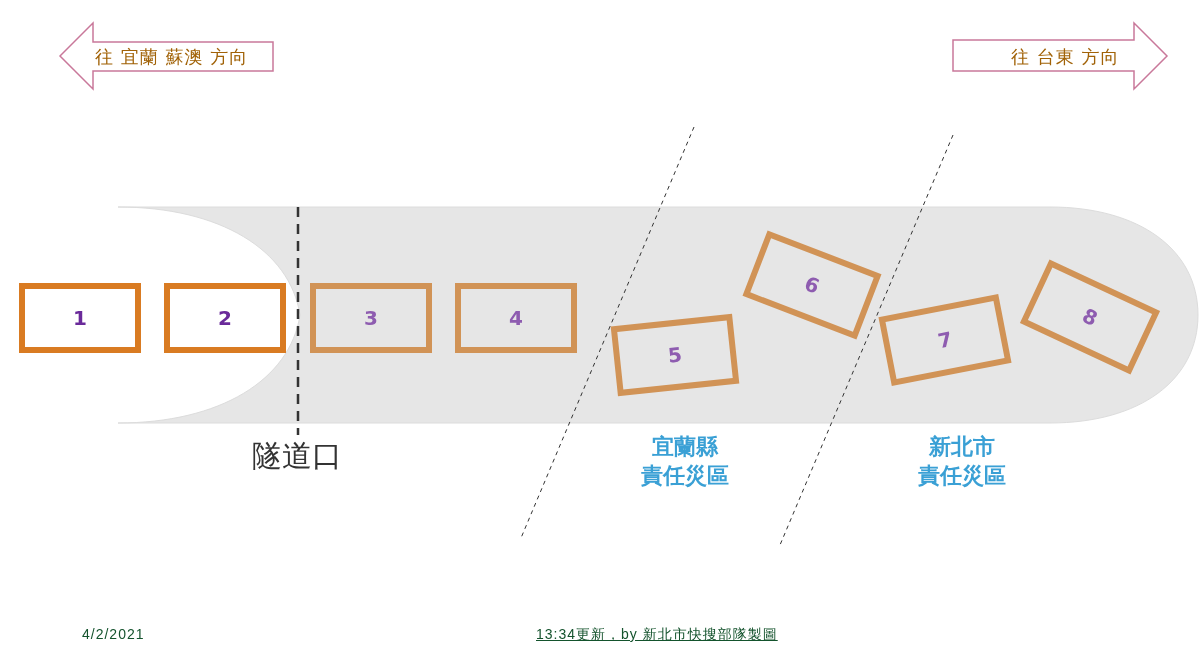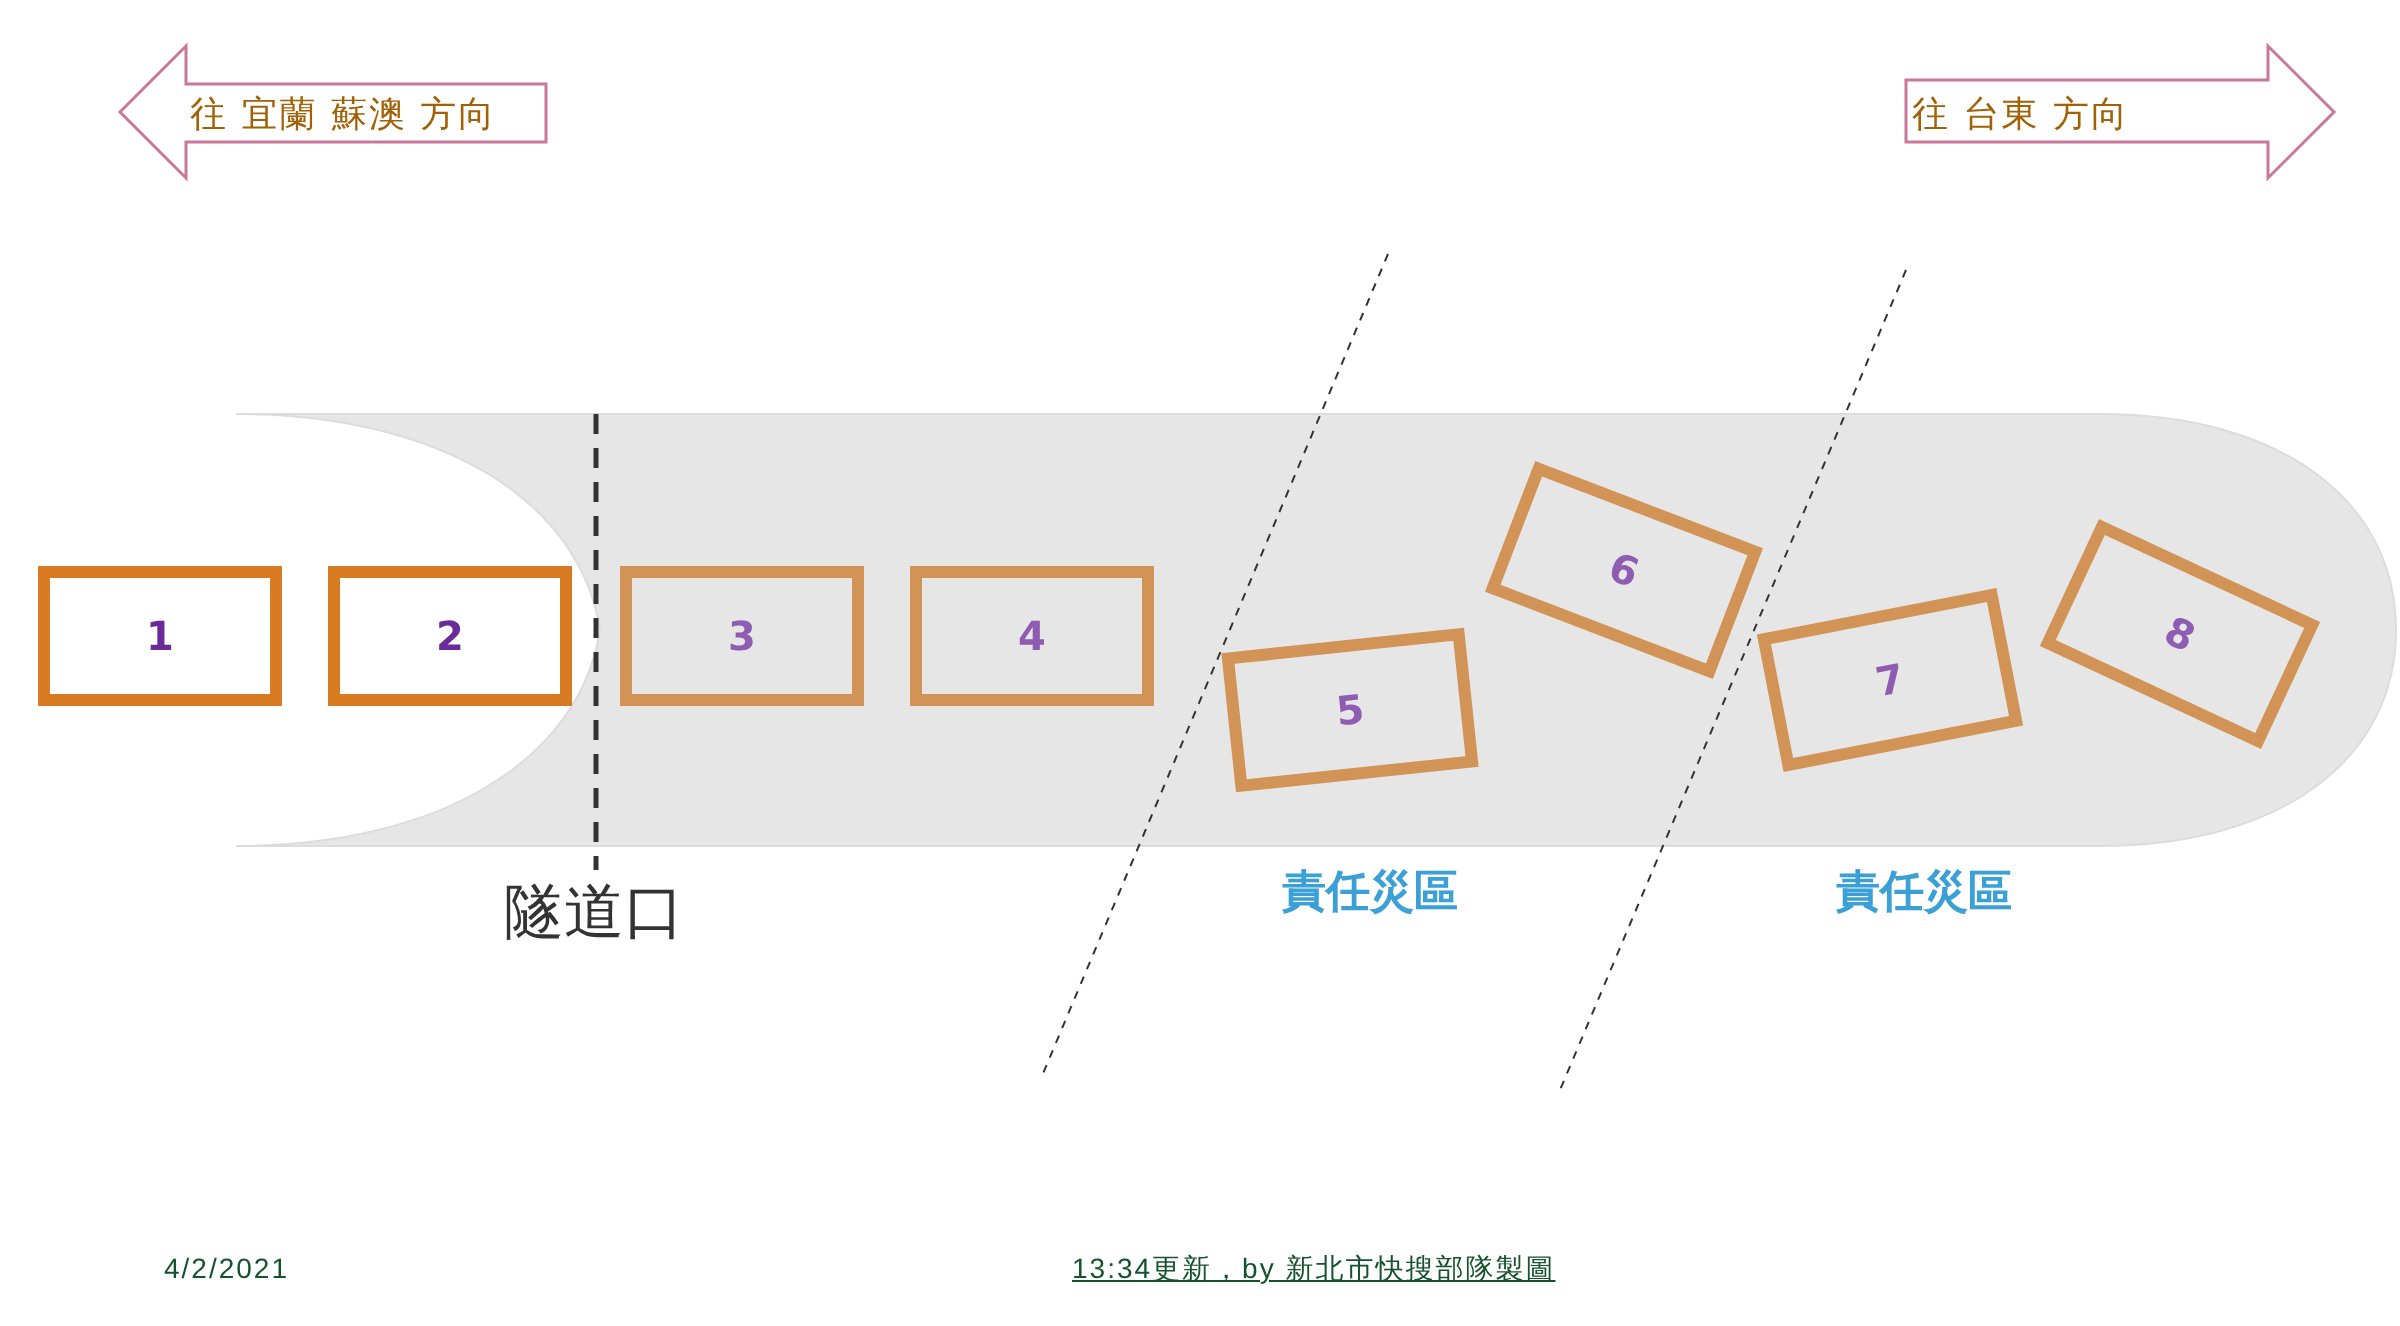--- a/index.html
+++ b/index.html
@@ -56,25 +56,27 @@
     <rect x="-58" y="-32" width="116" height="64" fill="#e6e6e6" stroke="#d19356" stroke-width="6"></rect>
     <text class="car-num" x="0" y="7" text-anchor="middle" fill="#8e5cb0">7</text>
   </g>
   <g transform="translate(1090,317) rotate(25)">
     <rect x="-58" y="-32" width="116" height="64" fill="#e6e6e6" stroke="#d19356" stroke-width="6"></rect>
     <text class="car-num" x="0" y="7" text-anchor="middle" fill="#8e5cb0">8</text>
   </g>
 </svg>
 
 <div class="arrow-label" style="left:95px; top:45px;">往 宜蘭 蘇澳 方向</div>
-<div class="arrow-label" style="left:956px; top:45px;">往 台東 方向</div>
+<div class="arrow-label" style="left:1011px; top:45px;">往 台東 方向</div>
 
 <div class="tunnel-label">隧道口</div>
 
 <div class="zone-label" style="left:630px; top:432px; width:110px;">
+  <div>宜蘭縣</div>
   <div>責任災區</div>
 </div>
 <div class="zone-label" style="left:907px; top:432px; width:110px;">
+  <div>新北市</div>
   <div>責任災區</div>
 </div>
 
 <div class="footer" style="left:82px;">4/2/2021</div>
 <div class="footer" style="left:536px;text-decoration:underline;">13:34更新，by 新北市快搜部隊製圖</div>
 
 </body></html>

